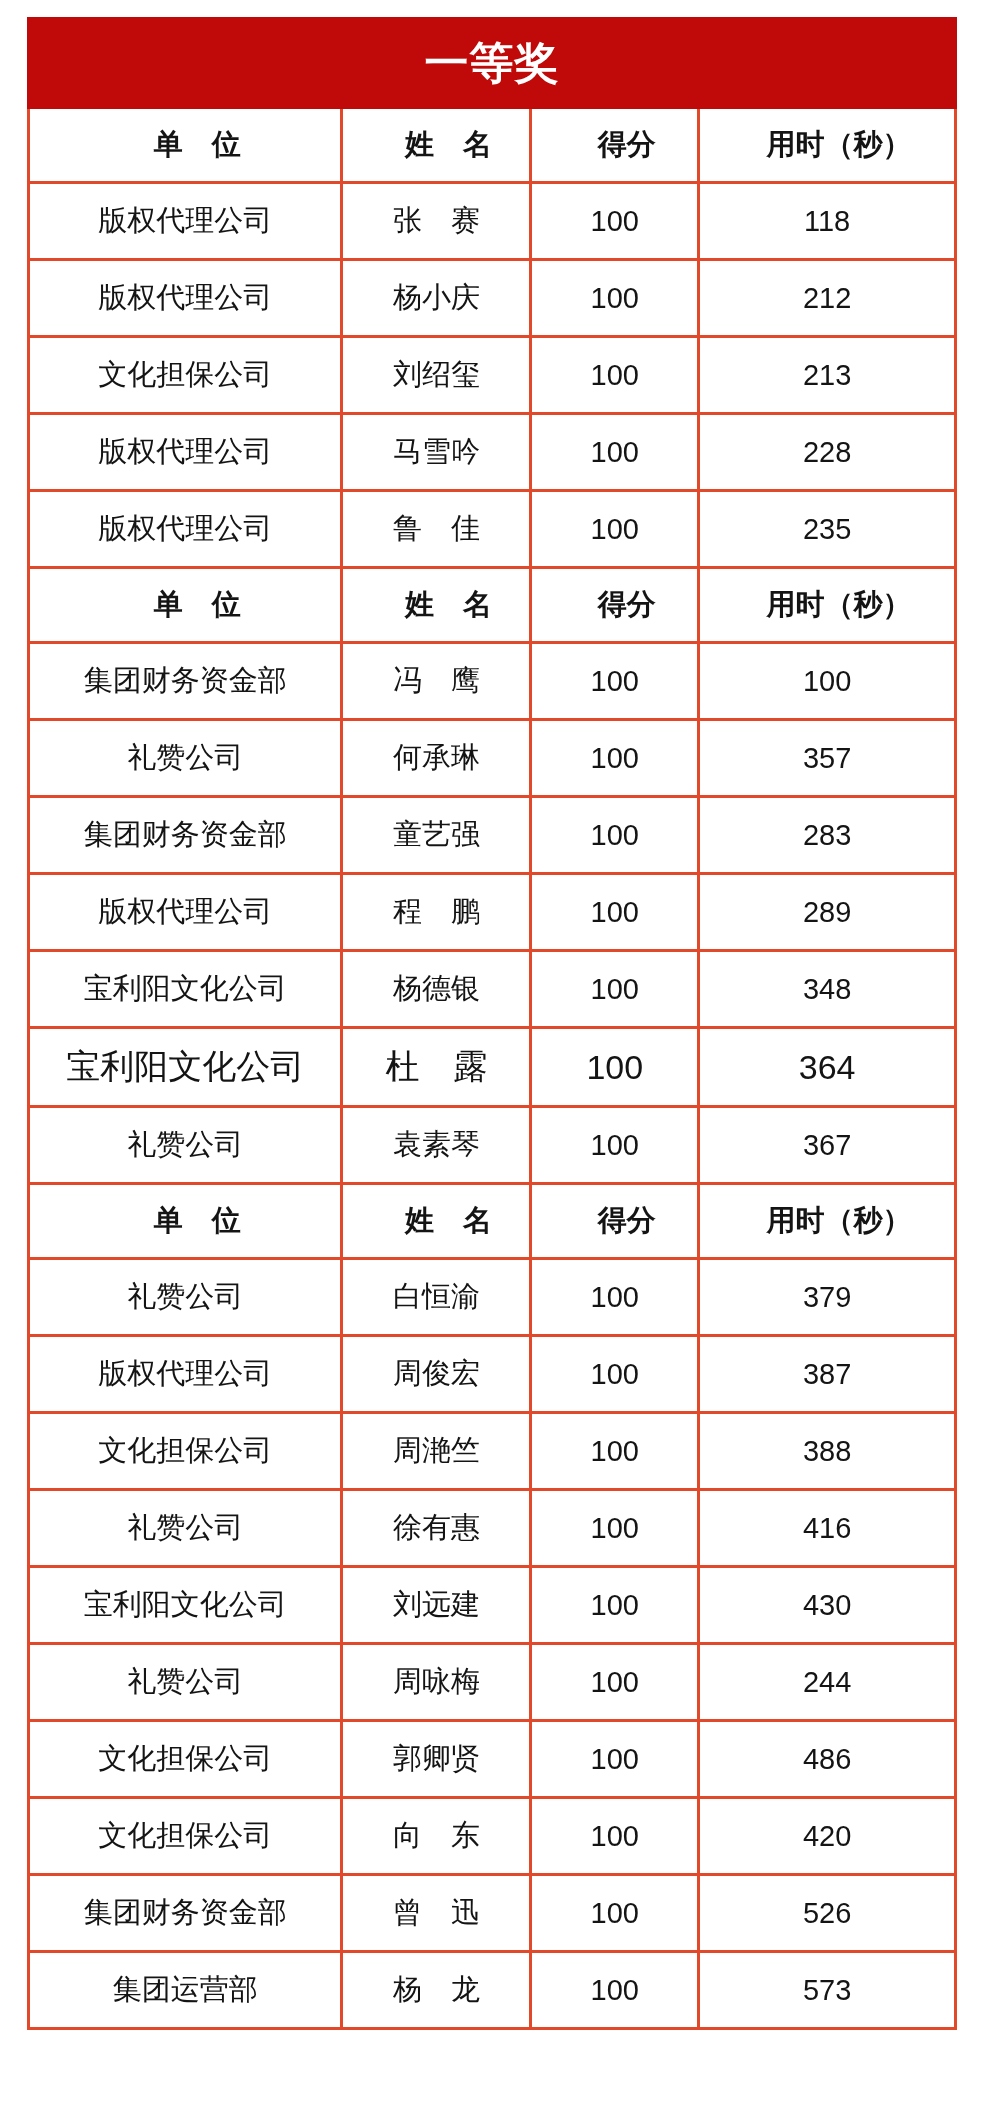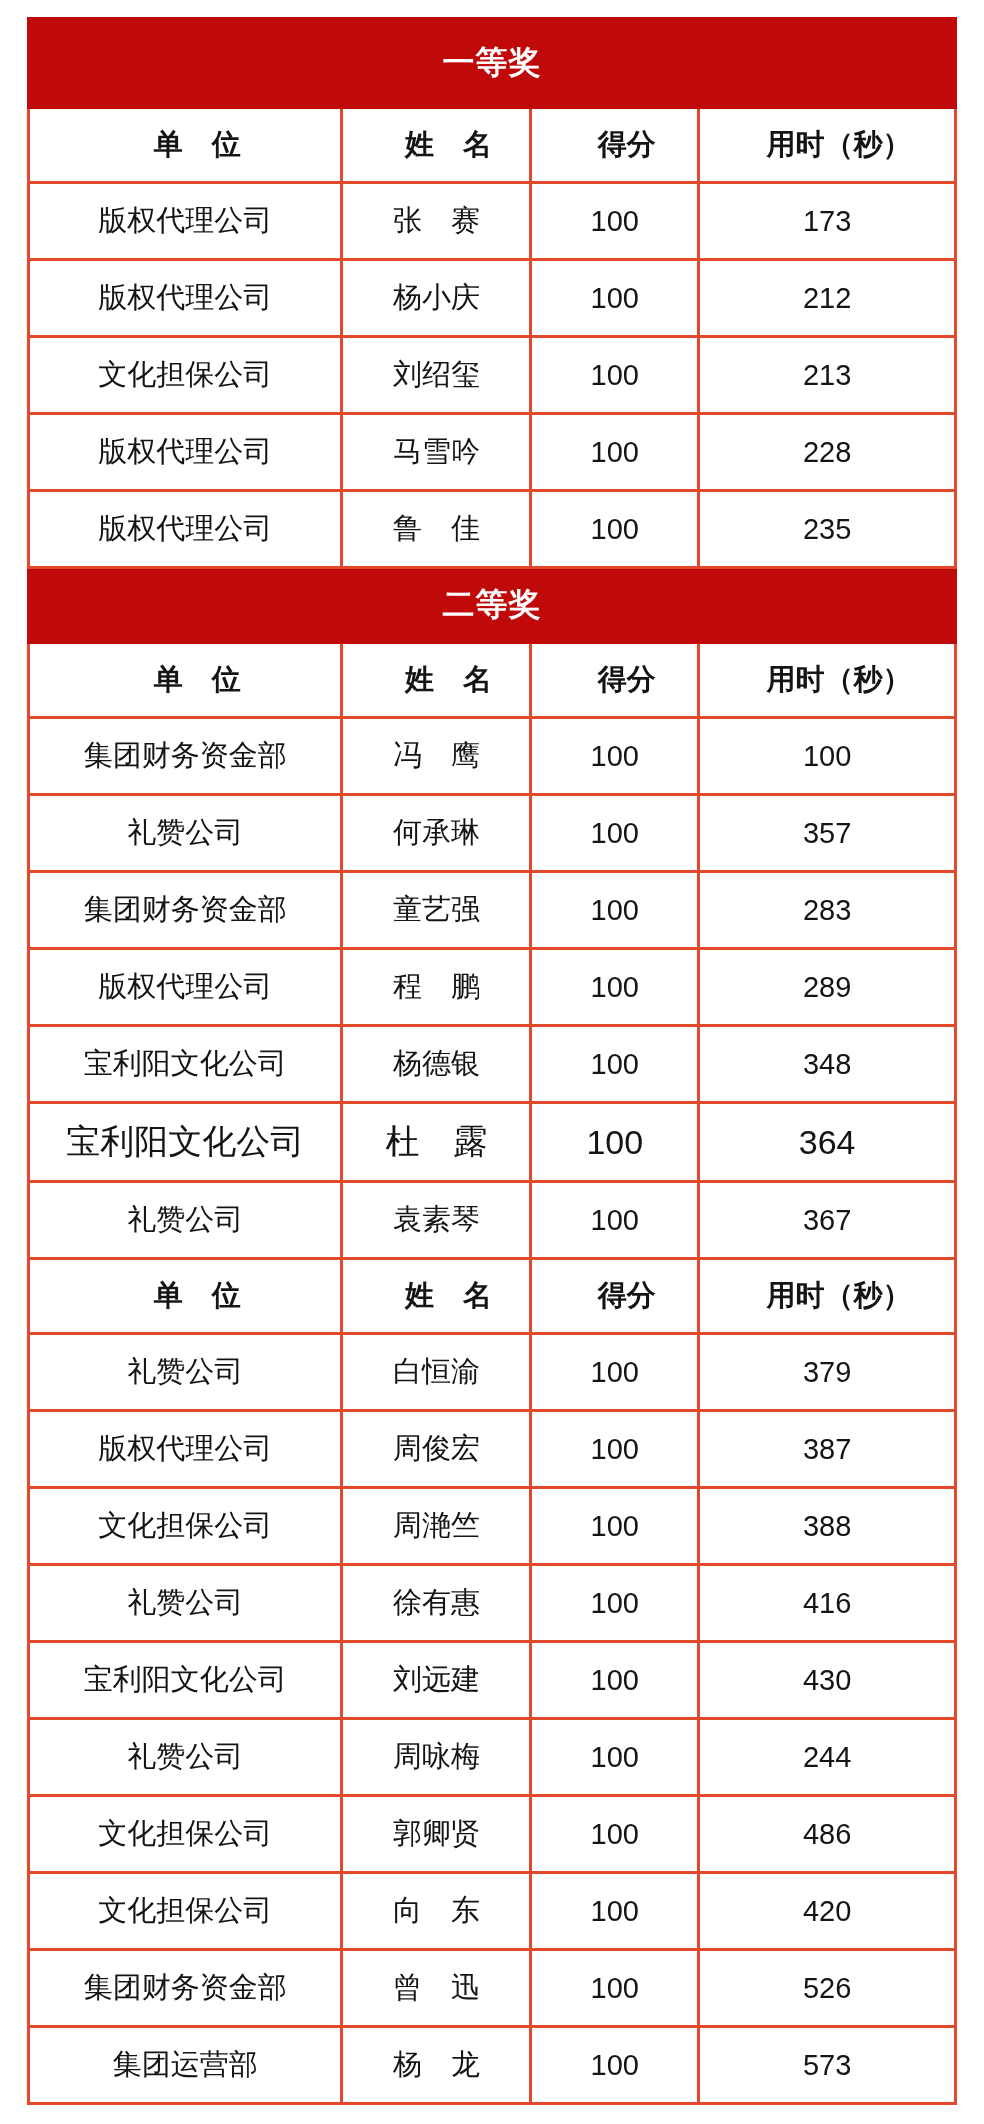--- a/index.html
+++ b/index.html
@@ -34,21 +34,21 @@
     text-align:center;
     vertical-align:middle;
     padding:0;
     overflow:hidden;
   }
   .band-cell{
     background:var(--band-bg);
     border-color:var(--band-bg);
     color:var(--band-text);
     font-weight:bold;
-    font-size:32px;
+    font-size:44px;
     letter-spacing:1px;
     height:72px;
   }
   .first-band .band-cell{height:86px;}
   .header-cell{
     font-weight:bold;
     font-size:29px;
     height:72px;
     background:#FFFFFF;
     padding-left:24px;
@@ -81,21 +81,21 @@
         <tr class="header-row">
           <td class="header-cell">单　位</td>
           <td class="header-cell">姓　名</td>
           <td class="header-cell">得分</td>
           <td class="header-cell">用时（秒）</td>
         </tr>
         <tr class="data-row">
           <td class="cell unit-cell">版权代理公司</td>
           <td class="cell name-cell">张　赛</td>
           <td class="cell score-cell">100</td>
-          <td class="cell time-cell">173</td>
+          <td class="cell time-cell">118</td>
         </tr>
         <tr class="data-row">
           <td class="cell unit-cell">版权代理公司</td>
           <td class="cell name-cell">杨小庆</td>
           <td class="cell score-cell">100</td>
           <td class="cell time-cell">212</td>
         </tr>
         <tr class="data-row">
           <td class="cell unit-cell">文化担保公司</td>
           <td class="cell name-cell">刘绍玺</td>
@@ -106,23 +106,20 @@
           <td class="cell unit-cell">版权代理公司</td>
           <td class="cell name-cell">马雪吟</td>
           <td class="cell score-cell">100</td>
           <td class="cell time-cell">228</td>
         </tr>
         <tr class="data-row">
           <td class="cell unit-cell">版权代理公司</td>
           <td class="cell name-cell">鲁　佳</td>
           <td class="cell score-cell">100</td>
           <td class="cell time-cell">235</td>
-        </tr>
-        <tr class="band-row">
-          <td colspan="4" class="band-cell">二等奖</td>
         </tr>
         <tr class="header-row">
           <td class="header-cell">单　位</td>
           <td class="header-cell">姓　名</td>
           <td class="header-cell">得分</td>
           <td class="header-cell">用时（秒）</td>
         </tr>
         <tr class="data-row">
           <td class="cell unit-cell">集团财务资金部</td>
           <td class="cell name-cell">冯　鹰</td>

